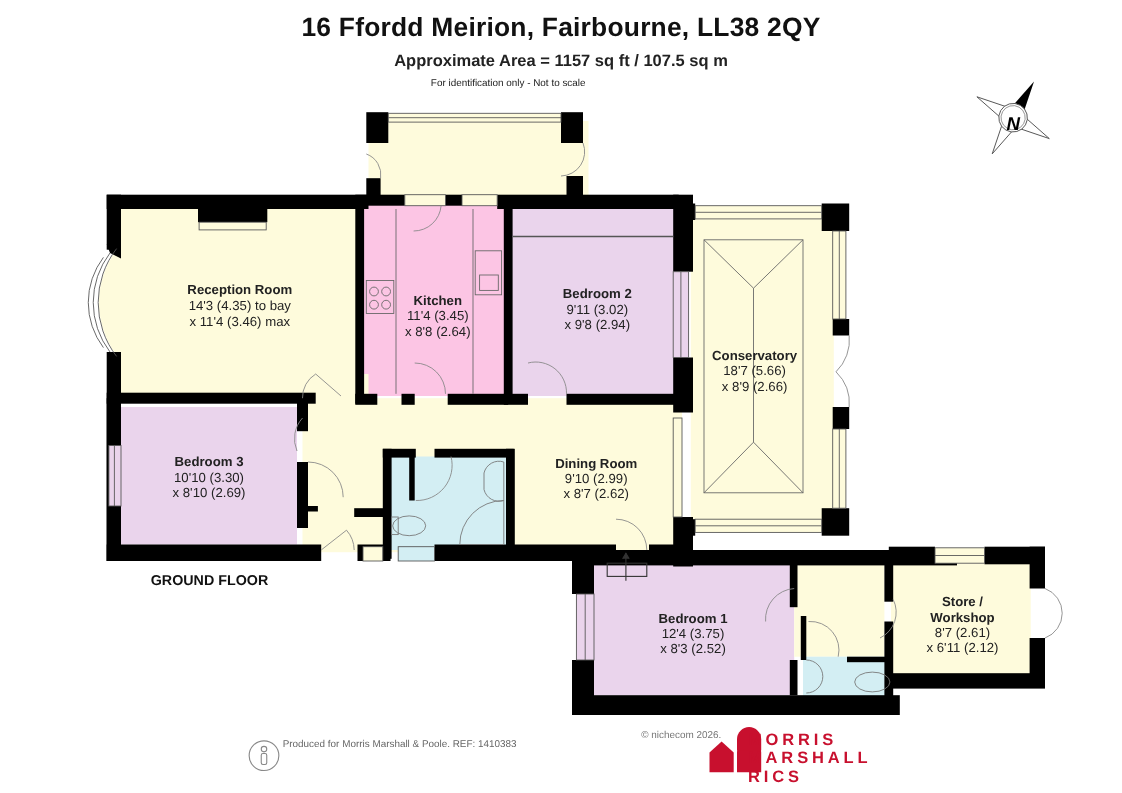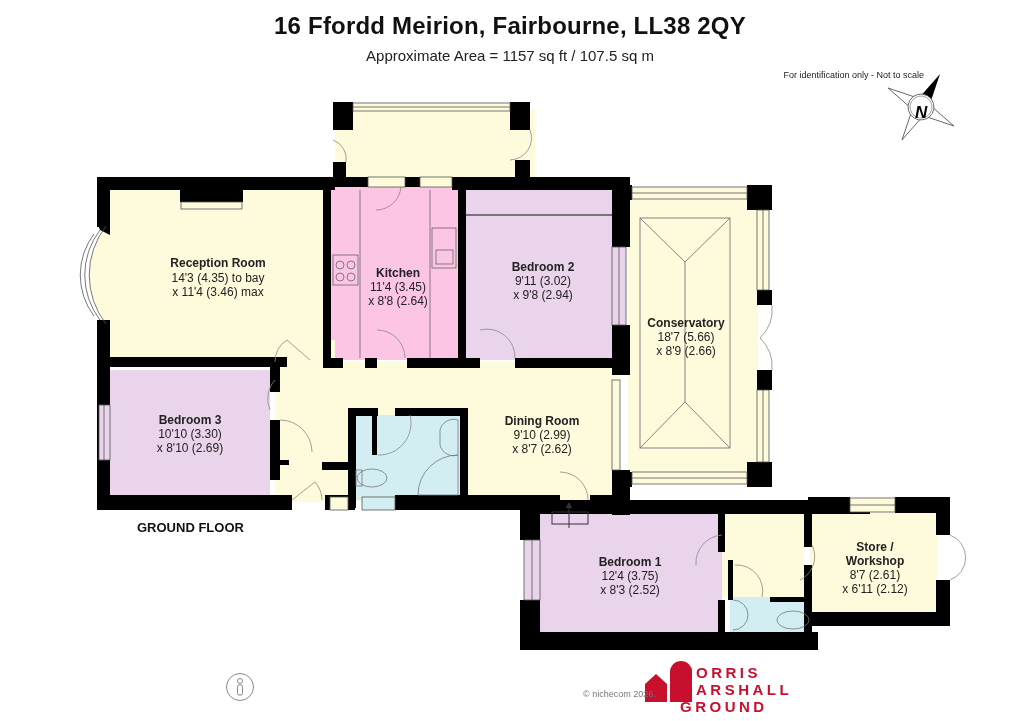--- a/index.html
+++ b/index.html
@@ -1,27 +1,27 @@
 <!DOCTYPE html>
 <html><head>
 <meta charset="utf-8">
 <style>
   html, body { margin:0; padding:0; background:#ffffff; }
   body { width:1020px; height:721px; position:relative; overflow:hidden; font-family:"Liberation Sans", sans-serif; }
   .title { position:absolute; left:0; top:12px; width:1020px; text-align:center; font-weight:bold; font-size:24px; color:#111; letter-spacing:0.2px; }
-  .subtitle { position:absolute; left:0; top:47px; width:1020px; text-align:center; font-size:15px; color:#222; }
-  .note { position:absolute; left:0; top:70px; width:924px; text-align:right; font-size:9px; color:#222; }
+  .subtitle { position:absolute; left:0; top:47px; width:1020px; text-align:center; font-size:15px; color:#222;font-weight:bold; }
+  .note { position:absolute; left:0; top:70px; width:924px; text-align:center; font-size:9px; color:#222; }
   svg.plan { position:absolute; left:0; top:0; }
   .room-label { font-family:"Liberation Sans", sans-serif; text-anchor:middle; fill:#222; }
   .room-name { font-weight:bold; font-size:12px; }
   .room-dim { font-size:12px; }
   .floor-label { position:absolute; left:97px; top:520px; font-weight:bold; font-size:13px; color:#111;margin-left:40px; }
   .footer { position:absolute; left:257px; top:671px; font-size:9px; color:#666; line-height:11.5px; }
   .footer-icon { position:absolute; left:226px; top:673px; width:26px; height:26px; border:1px solid #888; border-radius:50%; }
-  .copyright { position:absolute; left:583px; top:689px; font-size:9px; color:#777; }
+  .copyright { position:absolute; left:583px; top:663px; font-size:9px; color:#777; }
   .brand { position:absolute; left:680px; top:664px; font-size:15px; letter-spacing:3.5px; color:#c8102e; line-height:17px; font-weight:bold; }
 </style>
 </head>
 <body>
 
 <div class="title">16 Ffordd Meirion, Fairbourne, LL38 2QY</div>
 <div class="subtitle">Approximate Area = 1157 sq ft / 107.5 sq m</div>
 <div class="note">For identification only - Not to scale</div>
 
 <svg class="plan" width="1020" height="721" viewBox="0 0 1020 721">
@@ -279,20 +279,21 @@
 
 <div class="floor-label">GROUND FLOOR</div>
 
 <div class="footer-icon">
   <svg width="26" height="26" viewBox="0 0 26 26">
       <circle cx="13" cy="7" r="2.5" fill="none" stroke="#888"></circle>
       <rect x="10.5" y="11" width="5" height="10" rx="1.5" fill="none" stroke="#888"></rect>
     </svg>
 </div>
 <div class="footer">
+  <div>Produced for Morris Marshall &amp; Poole.   REF:  1410383</div>
 </div>
 <div class="copyright">© nichecom 2026.</div>
 
 <div class="brand">
   <div>MORRIS</div>
   <div>MARSHALL</div>
-  <div>GROUND</div>
+  <div>RICS</div>
 </div>
 
 </body></html>

